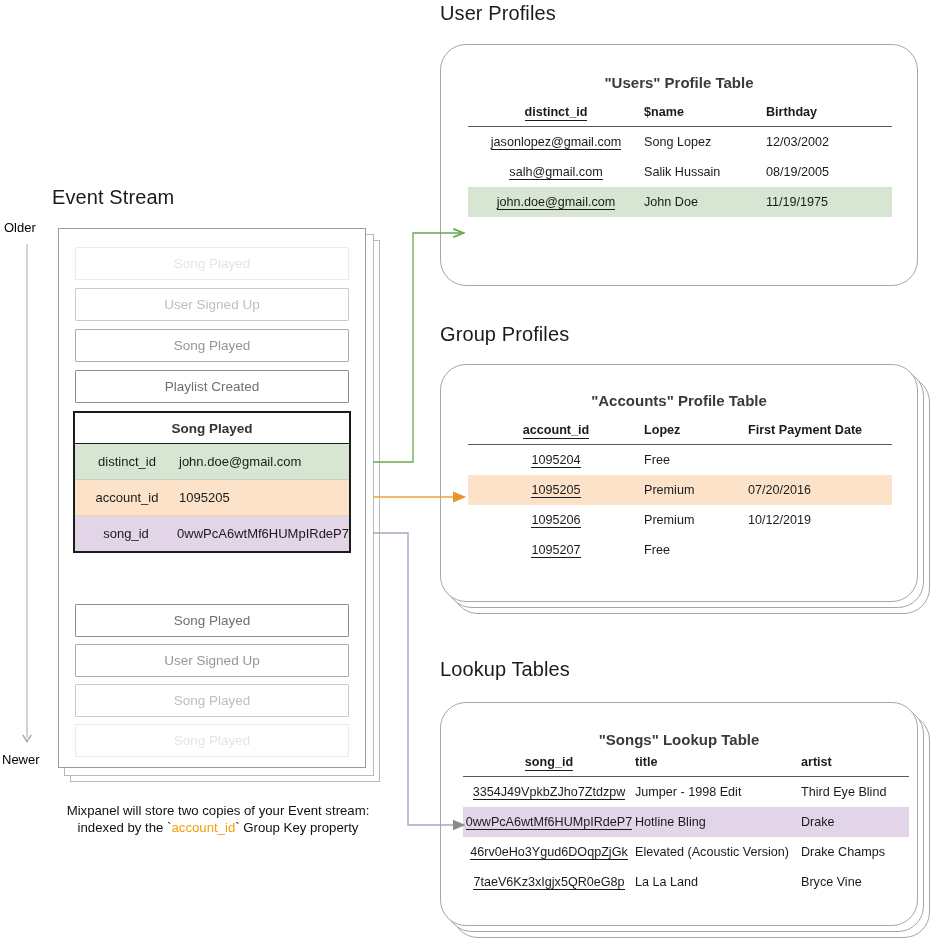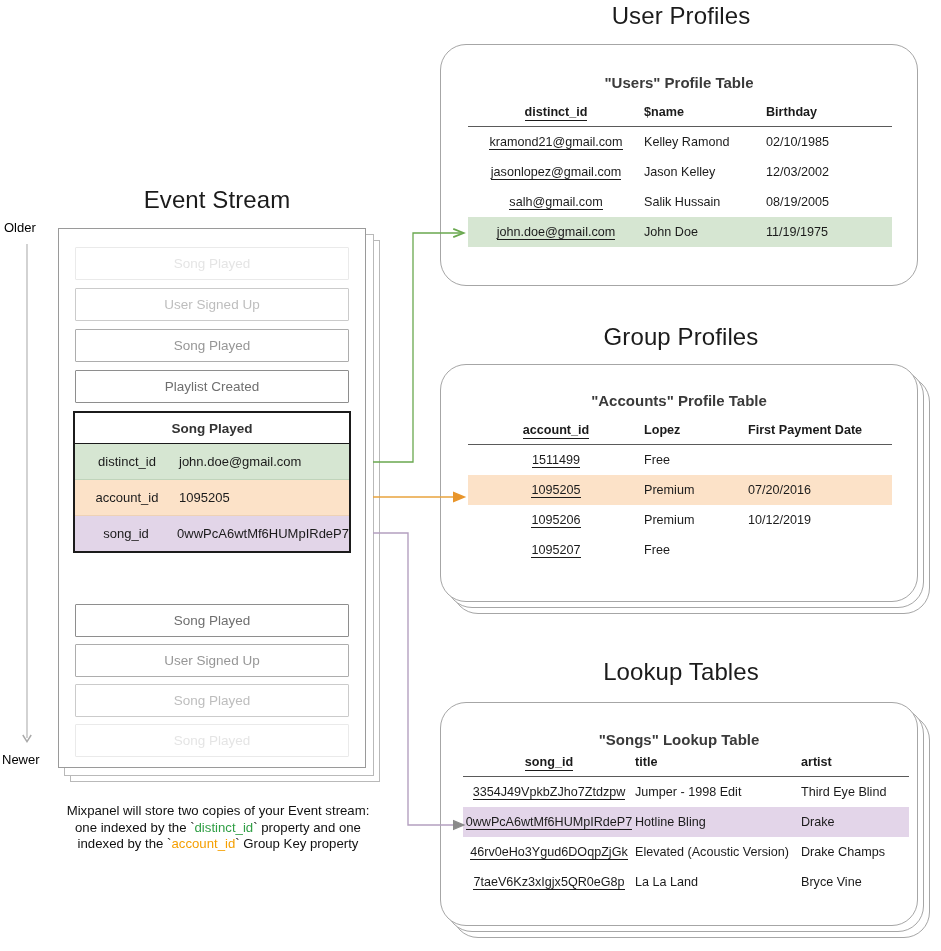--- a/index.html
+++ b/index.html
@@ -2,22 +2,22 @@
 <html><head>
 <meta charset="utf-8">
 <style>
   html,body{margin:0;padding:0;background:#ffffff;}
   body{width:941px;height:951px;position:relative;
        font-family:"Liberation Sans","DejaVu Sans",sans-serif;
        color:#1b1b1b;-webkit-font-smoothing:antialiased;}
 
   
   .section-title{
-    position:absolute;font-size:24px;font-weight:400;color:#1b1b1b;
-    text-align:center;letter-spacing:.1px;white-space:nowrap;
+    position:absolute;font-size:20px;font-weight:400;color:#1b1b1b;
+    letter-spacing:.1px;white-space:nowrap;
   }
 
   
   #event-stream-wrap{position:absolute;left:58px;top:228px;width:325px;height:556px;}
   .es-shadow{position:absolute;border:1.5px solid #b9b9b9;background:#fff;}
   .es-shadow.s2{left:12px;top:12px;width:308px;height:540px;}
   .es-shadow.s1{left:6px;top:6px;width:308px;height:540px;}
   .es-main{position:absolute;left:0;top:0;width:308px;height:540px;
            border:1.5px solid #9a9a9a;background:#fff;box-sizing:border-box;}
 
@@ -77,21 +77,21 @@
   tr.hl-orange td{background:#fce2c8;}
   tr.hl-purple td{background:#e3d5e9;}
 
   
   #connectors{position:absolute;left:0;top:0;width:941px;height:951px;
               pointer-events:none;}
 </style>
 </head>
 <body>
 
-<div class="section-title" style="left:58px;top:186px;width:318px;">Event Stream</div>
+<div class="section-title" style="left:52px;top:186px;width:318px;">Event Stream</div>
 
 <div id="time-axis">
   <div class="axis-label" style="left:-2px;top:0px;">Older</div>
   <svg width="54" height="560" style="position:absolute;left:0;top:0;">
     <defs>
       <marker id="ar-gray" markerWidth="9" markerHeight="9" refX="3" refY="4.5" orient="auto">
         <path d="M0.5,1 L6,4.5 L0.5,8" fill="none" stroke="#a9a9a9" stroke-width="1.2"></path>
       </marker>
     </defs>
     <line x1="21" y1="24" x2="21" y2="518" stroke="#b5b5b5" stroke-width="1.2" marker-end="url(#ar-gray)"></line>
@@ -145,21 +145,20 @@
     </div>
     <div class="ev fade-1" style="top:495px;">
       <span>Song Played</span>
     </div>
 
   </div>
 </div>
 
 <div id="stream-caption">
   <div>Mixpanel will store two copies of your Event stream:</div>
-  <div><span>one indexed by the `</span><span class="tok-green">distinct_id</span><span>` property and one</span></div>
   <div><span>indexed by the `</span><span class="tok-orange">account_id</span><span>` Group Key property</span></div>
 </div>
 
 <div class="section-title" style="left:440px;top:2px;width:482px;">User Profiles</div>
 
 <div class="card" style="left:440px;top:44px;width:478px;height:242px;">
   <div class="tbl-title" style="top:29px;">"Users" Profile Table</div>
 
   <table class="dt" style="left:27px;top:60px;width:424px;">
     <colgroup>
@@ -167,27 +166,22 @@
         <col style="width:122px">
         <col style="width:126px">
       </colgroup>
     <tbody>
         <tr class="hdr">
       <th class="c0"><span class="u">distinct_id</span></th>
       <th class="cx"><span>$name</span></th>
       <th class="cx"><span>Birthday</span></th>
     </tr>
     <tr>
-      <td class="c0"><span class="u">kramond21@gmail.com</span></td>
-      <td class="cx">Kelley Ramond</td>
-      <td class="cx">02/10/1985</td>
-    </tr>
-    <tr>
       <td class="c0"><span class="u">jasonlopez@gmail.com</span></td>
-      <td class="cx">Jason Kelley</td>
+      <td class="cx">Song Lopez</td>
       <td class="cx">12/03/2002</td>
     </tr>
     <tr>
       <td class="c0"><span class="u">salh@gmail.com</span></td>
       <td class="cx">Salik Hussain</td>
       <td class="cx">08/19/2005</td>
     </tr>
     <tr class="hl-green">
       <td class="c0"><span class="u">john.doe@gmail.com</span></td>
       <td class="cx">John Doe</td>
@@ -210,21 +204,21 @@
         <col style="width:104px">
         <col style="width:144px">
       </colgroup>
     <tbody>
         <tr class="hdr">
       <th class="c0"><span class="u">account_id</span></th>
       <th class="cx"><span>Lopez</span></th>
       <th class="cx"><span>First Payment Date</span></th>
     </tr>
     <tr>
-      <td class="c0"><span class="u">1511499</span></td>
+      <td class="c0"><span class="u">1095204</span></td>
       <td class="cx">Free</td>
       <td class="cx"></td>
     </tr>
     <tr class="hl-orange">
       <td class="c0"><span class="u">1095205</span></td>
       <td class="cx">Premium</td>
       <td class="cx">07/20/2016</td>
     </tr>
     <tr>
       <td class="c0"><span class="u">1095206</span></td>

